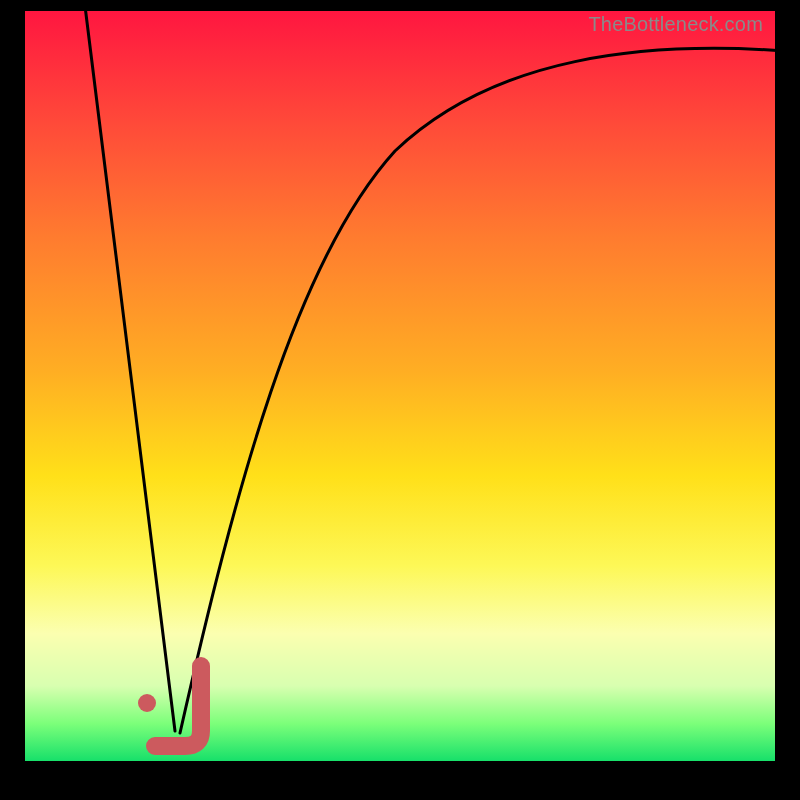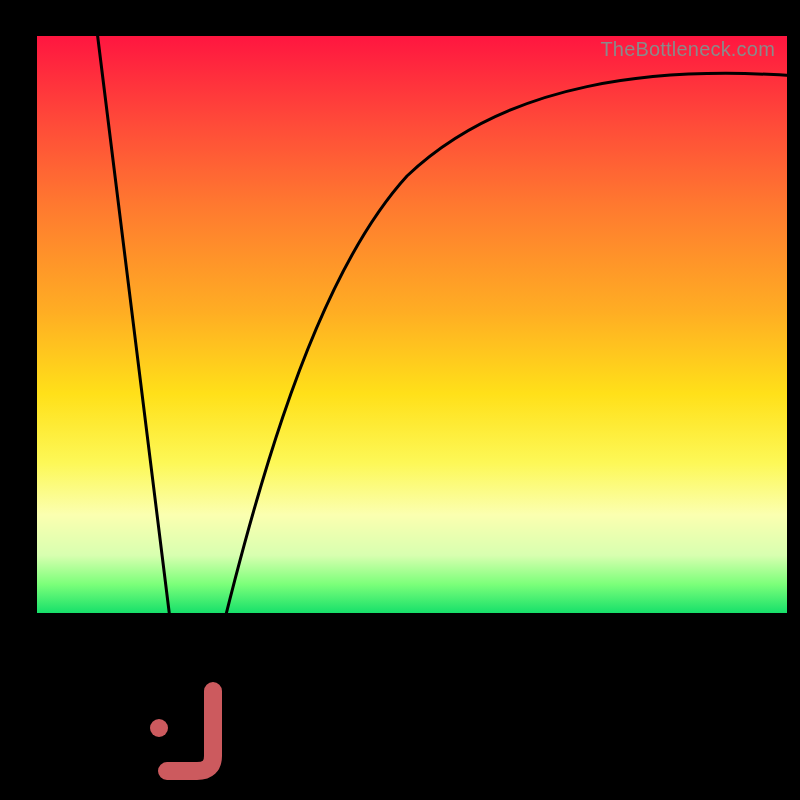--- a/index.html
+++ b/index.html
@@ -15,38 +15,37 @@
     position: absolute;
     left: 0;
     top: 0;
     width: 800px;
     height: 800px;
     background: #000;
   }
   .plot {
     position: absolute;
     left: 25px;
-    top: 36px;
+    top: 11px;
     width: 750px;
-    height: 577px;
+    height: 750px;
     
     background: linear-gradient(
       to bottom,
       #ff1640 0%,
       #ff4a39 15%,
       #ff7b2f 30%,
       #ffae23 48%,
       #ffe019 62%,
       #fdf857 74%,
       #fbffb0 83%,
       #d8ffb0 90%,
       #7cff7a 95%,
       #17e06a 100%
     );
-    margin-left: 12px;
   }
   .credit {
     position: absolute;
     top: 2px;
     right: 12px;
     color: #8a8a8a;
     font-size: 20px;
     font-weight: 500;
     letter-spacing: 0.2px;
     user-select: none;

